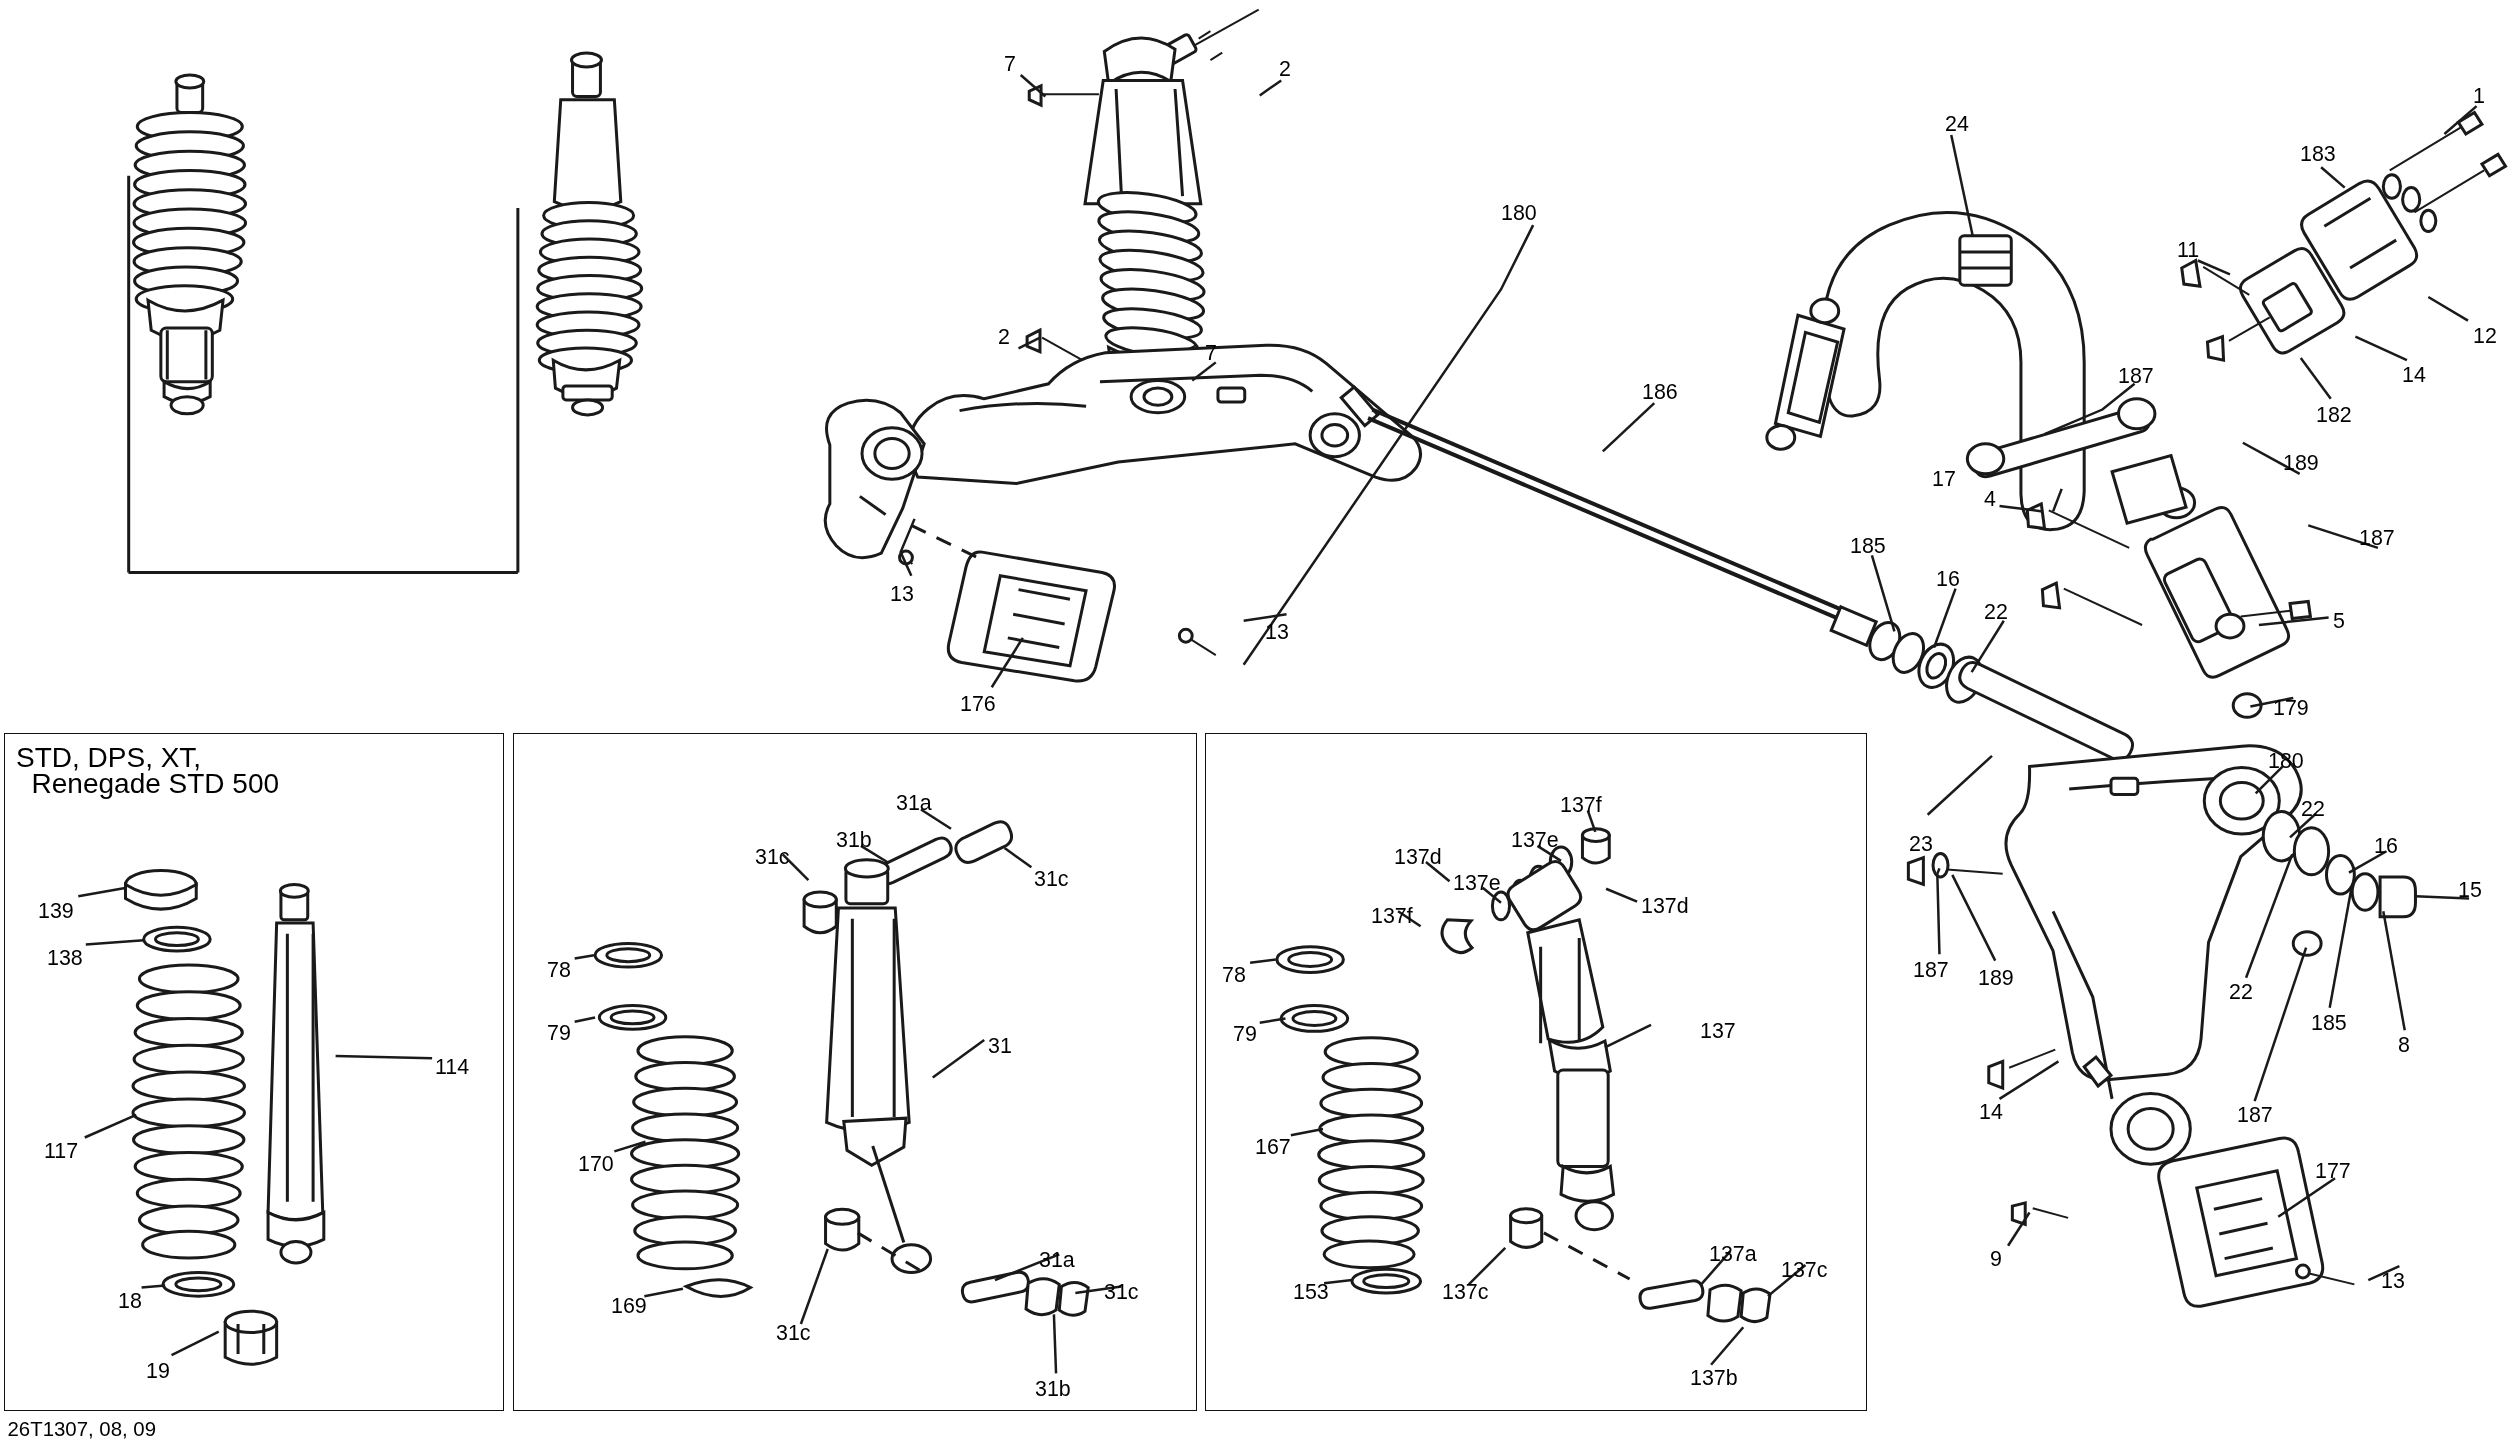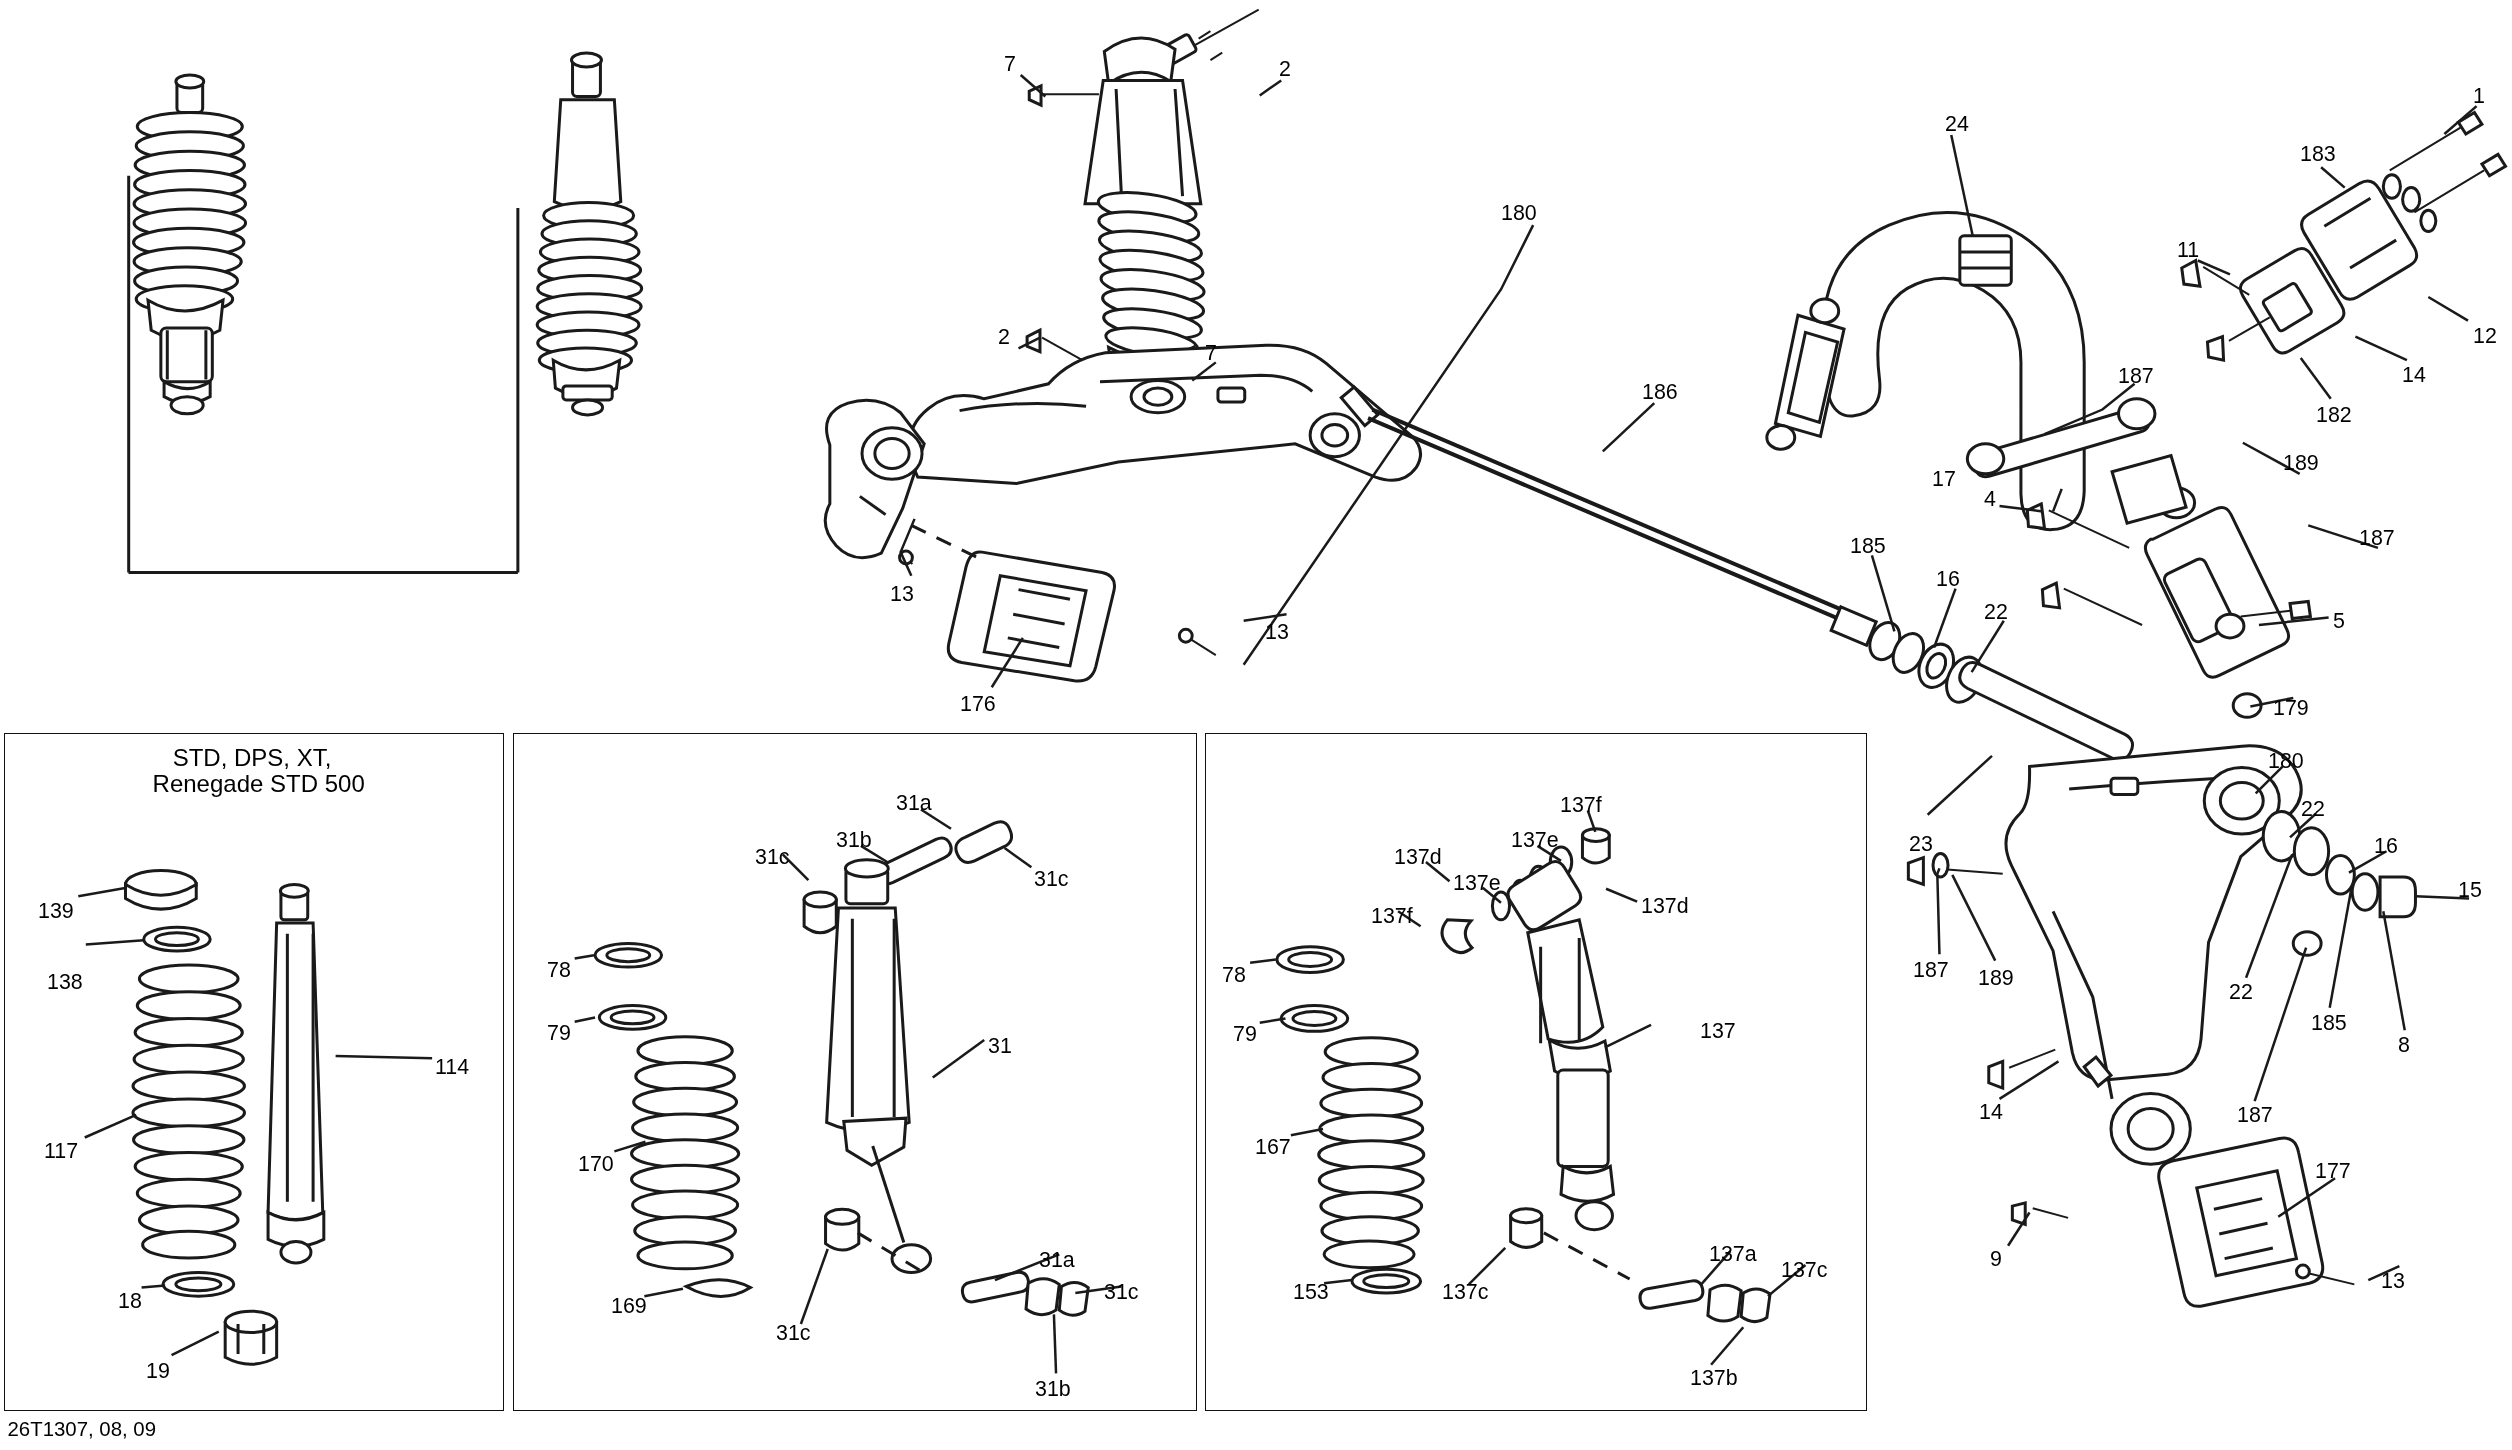--- a/index.html
+++ b/index.html
@@ -12,21 +12,21 @@
   
   .lbl{
     position:absolute;font-size:21.4px;line-height:21.4px;color:#000;
     white-space:nowrap;font-family:"Liberation Sans", sans-serif;
   }
   .ldr{position:absolute;background:#111;transform-origin:0 0;height:2px;}
   .panel{
     position:absolute;border:1.6px solid #111;background:transparent;
   }
   .panel-title{
-    position:absolute;font-size:24px;line-height:26px;white-space:pre;text-align:center;
+    position:absolute;font-size:28px;line-height:26px;white-space:pre;
   }
   .footer{
     position:absolute;left:7.5px;top:1418px;font-size:20.4px;
   }
 
   svg.art{position:absolute;left:0;top:0;width:2512px;height:1450px;overflow:visible;}
   svg.art *{vector-effect:non-scaling-stroke;}
 </style>
 </head>
 <body>
@@ -579,21 +579,21 @@
       <div class="lbl" style="left: 1978px; top: 968px;">189</div>
       <div class="lbl" style="left: 2229px; top: 982px;">22</div>
       <div class="lbl" style="left: 2311px; top: 1013px;">185</div>
       <div class="lbl" style="left: 2398px; top: 1035px;">8</div>
       <div class="lbl" style="left: 1979px; top: 1102px;">14</div>
       <div class="lbl" style="left: 2237px; top: 1105px;">187</div>
       <div class="lbl" style="left: 2315px; top: 1161px;">177</div>
       <div class="lbl" style="left: 1990px; top: 1249px;">9</div>
       <div class="lbl" style="left: 2381px; top: 1271px;">13</div>
       <div class="lbl" style="left: 38px; top: 901px;">139</div>
-      <div class="lbl" style="left: 47px; top: 948px; margin-top: 24px;">138</div>
+      <div class="lbl" style="left: 47px; top: 948px;">138</div>
       <div class="lbl" style="left: 435px; top: 1057px;">114</div>
       <div class="lbl" style="left: 44px; top: 1141px;">117</div>
       <div class="lbl" style="left: 118px; top: 1291px;">18</div>
       <div class="lbl" style="left: 146px; top: 1361px;">19</div>
       <div class="lbl" style="left: 896px; top: 793px;">31a</div>
       <div class="lbl" style="left: 836px; top: 830px;">31b</div>
       <div class="lbl" style="left: 1034px; top: 869px;">31c</div>
       <div class="lbl" style="left: 755px; top: 847px;">31c</div>
       <div class="lbl" style="left: 547px; top: 960px;">78</div>
       <div class="lbl" style="left: 547px; top: 1023px;">79</div>

